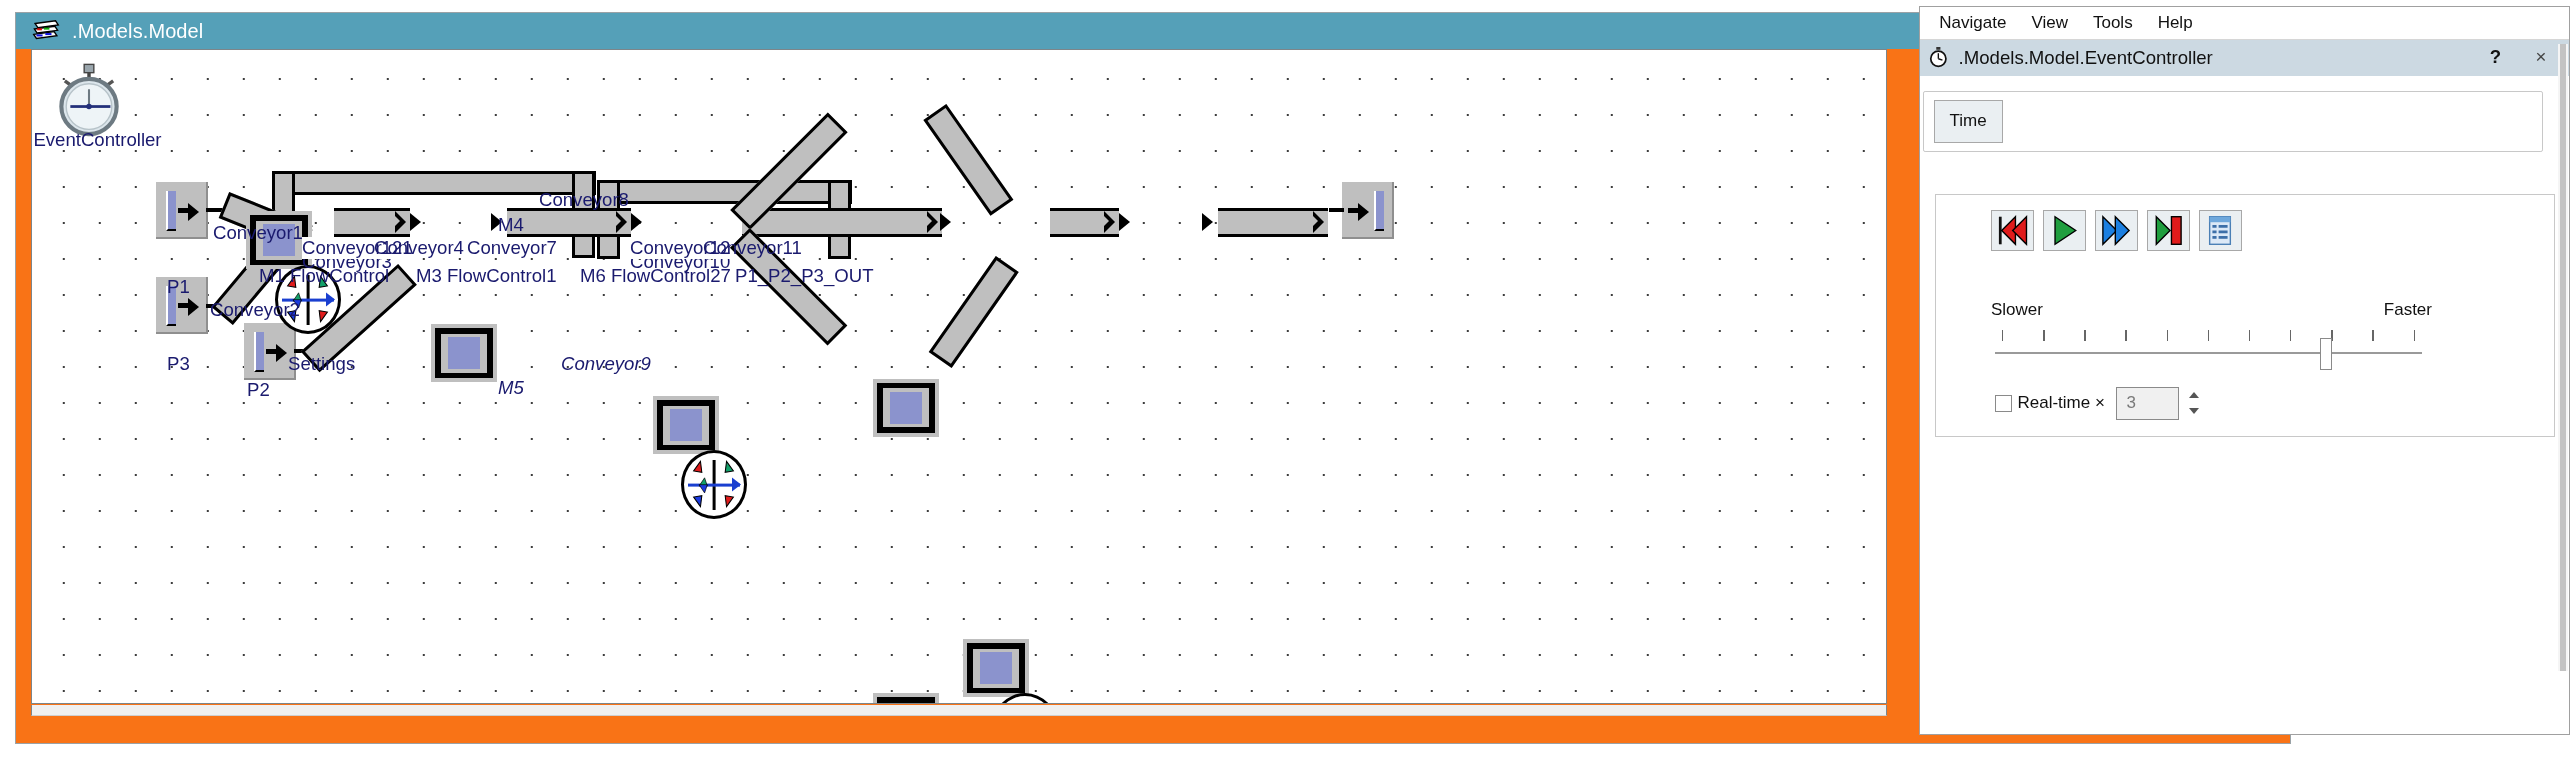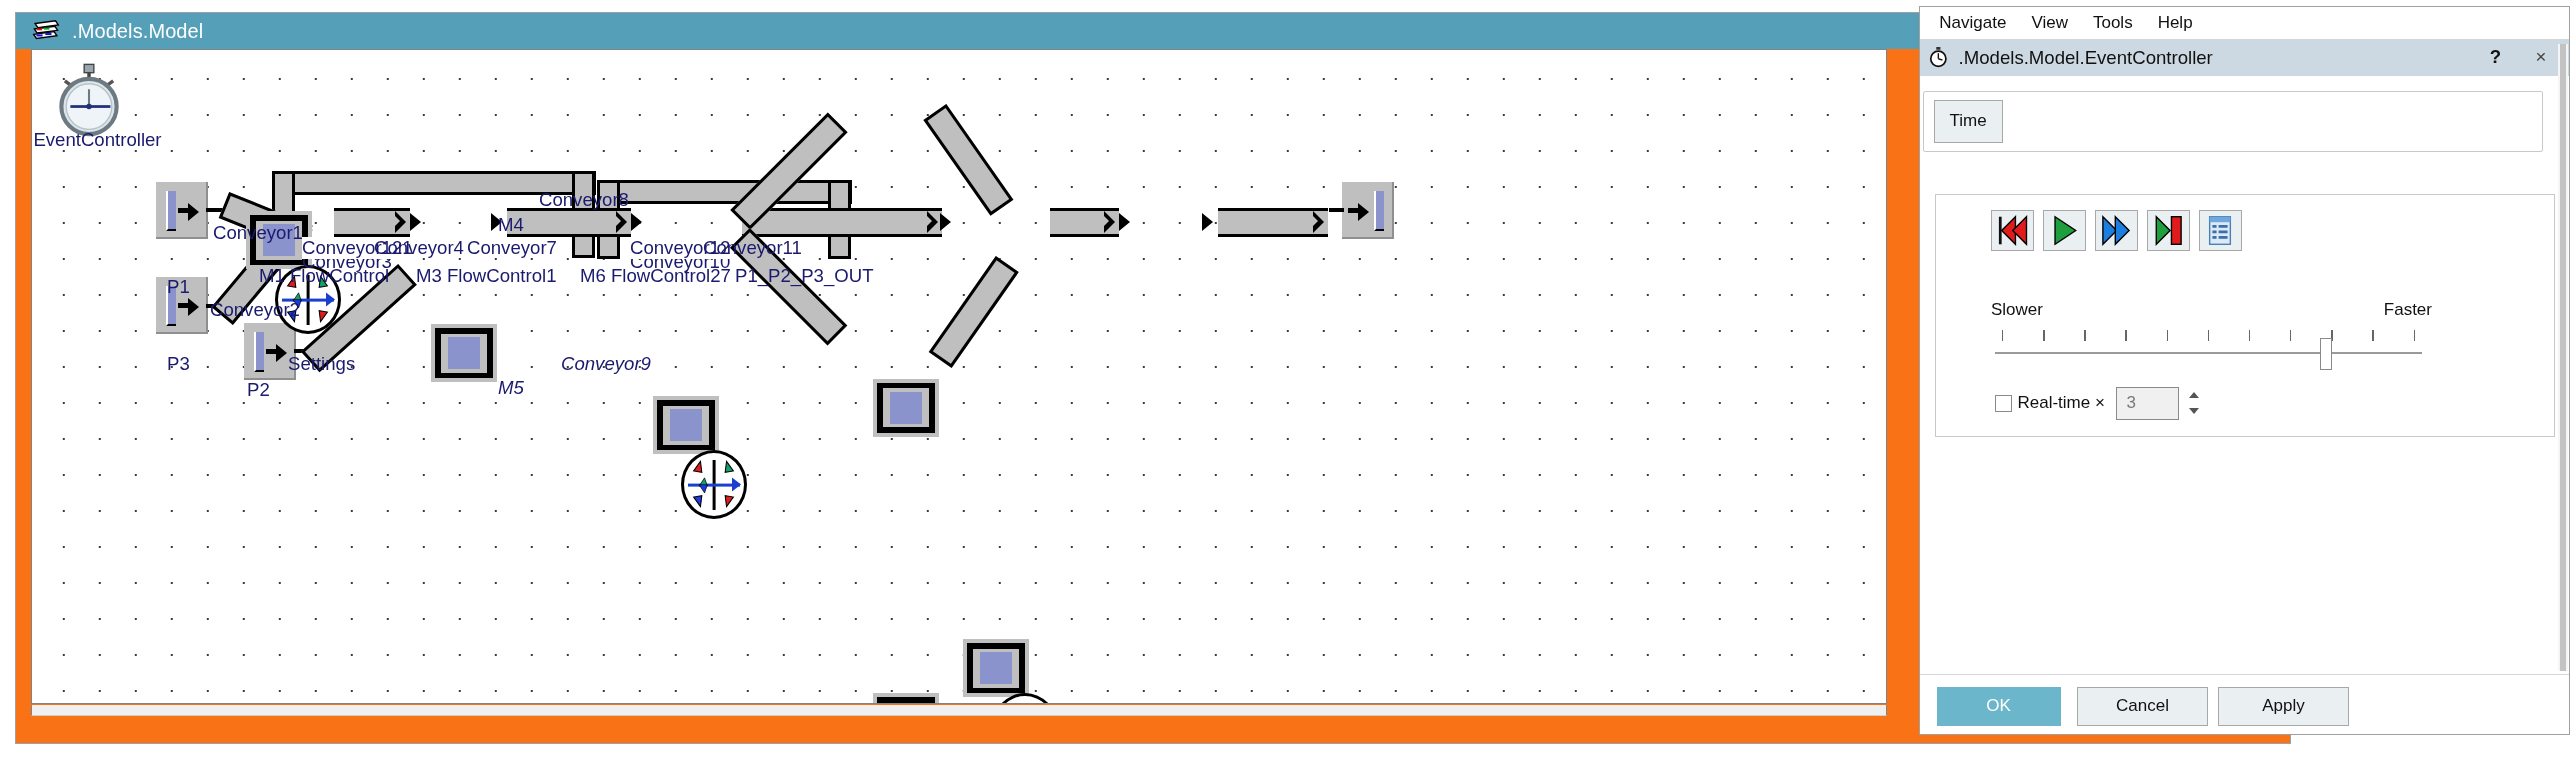--- a/index.html
+++ b/index.html
@@ -453,19 +453,14 @@
         <i class="sp-up"></i>
         <i class="sp-dn"></i>
       </span>
     </div>
   </div>
 
   <div id="dlg-scroll">
       <i class="thumb"></i>
     </div>
 
-  <div id="dlg-footer">
-    <div class="foot-btn" id="btn-ok">OK</div>
-    <div class="foot-btn" id="btn-cancel">Cancel</div>
-    <div class="foot-btn" id="btn-apply">Apply</div>
-  </div>
 </div>
 
 
 </body></html>

